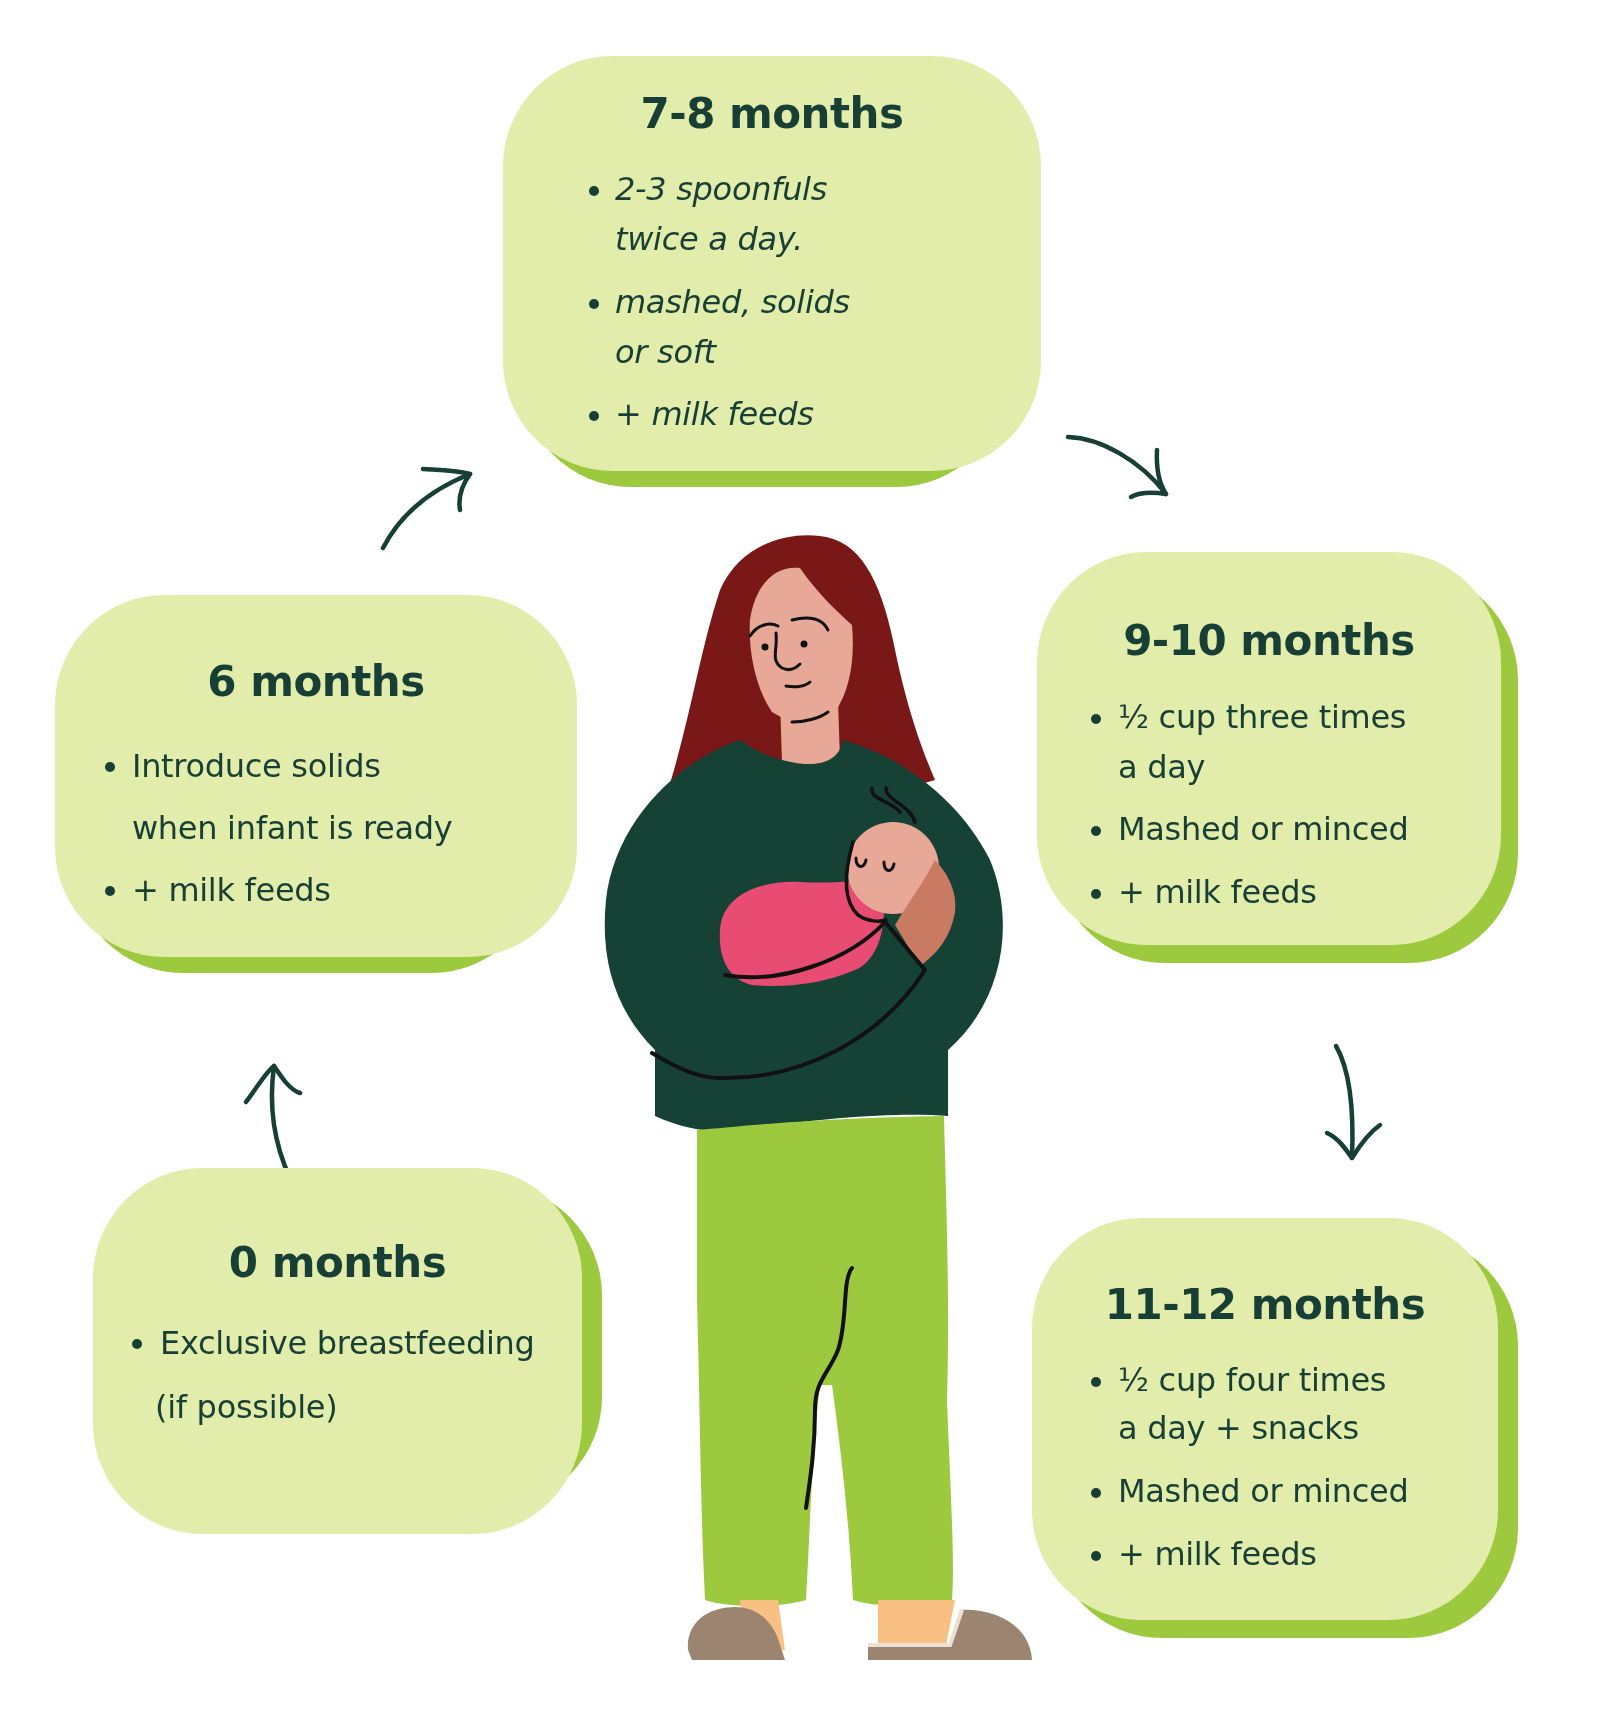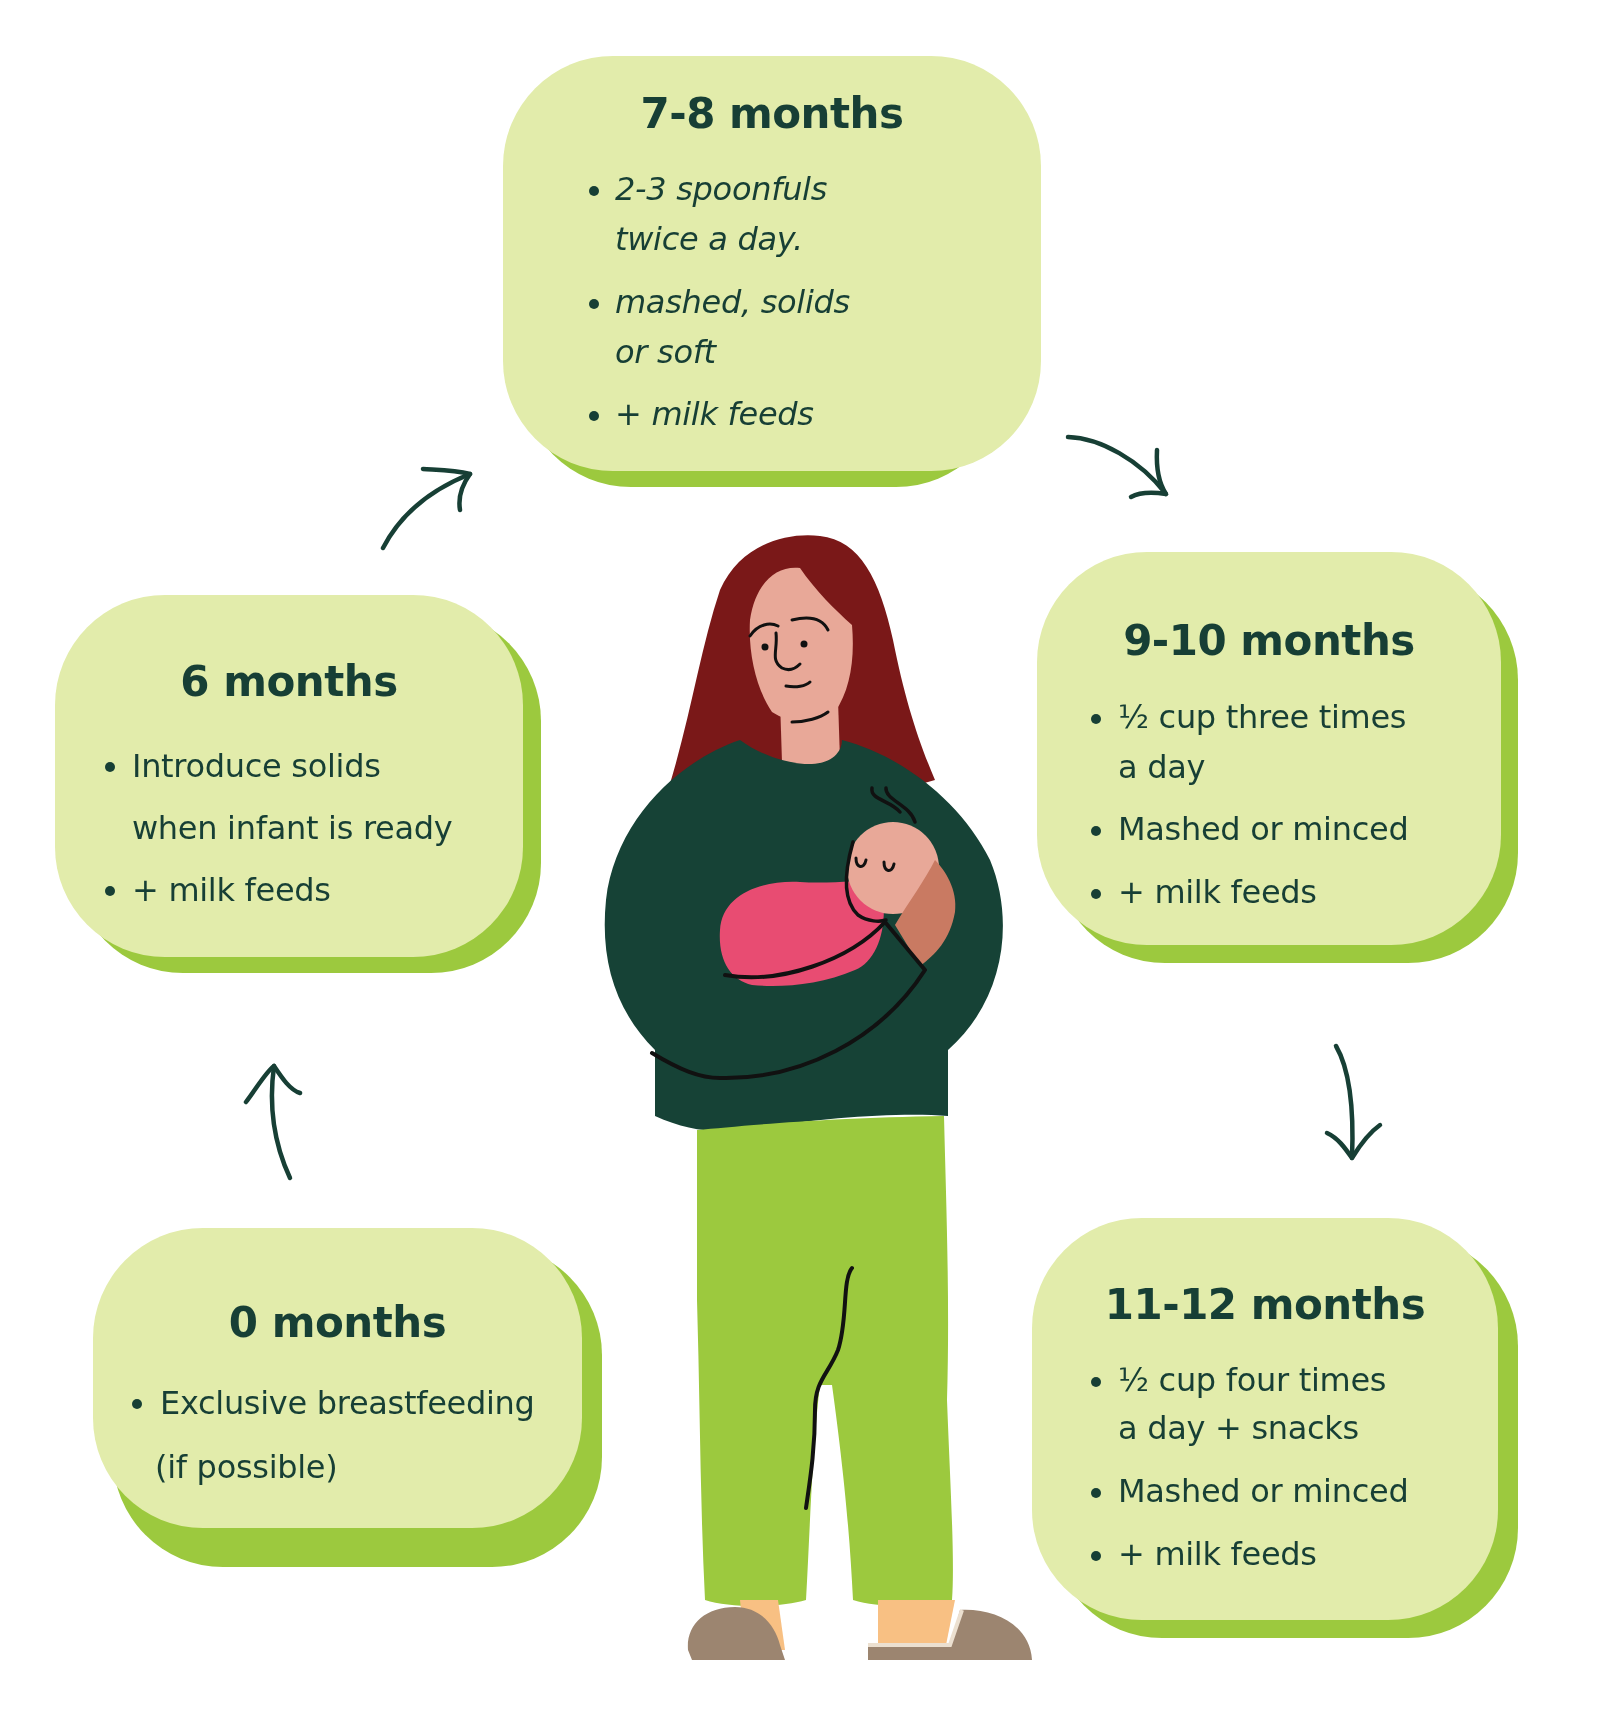--- a/index.html
+++ b/index.html
@@ -103,21 +103,21 @@
       <span class="line">mashed, solids</span>
       <span class="line">or soft</span>
     </li>
     <li style="line-height:50px; margin-top:12px;">
       <span class="dot" style="left:-26px; top:22px;"></span>
       <span class="line">+ milk feeds</span>
     </li>
   </ul>
 </div>
 
-<div class="card" style="left:55px; top:595px; width:468px; height:362px;">
+<div class="card" style="left:55px; top:595px; width:522px; height:362px;">
   <div class="shadow" style="left:18px; top:16px; width:468px; height:362px;"></div>
   <div class="face"></div>
   <div class="title" style="top:62px;">6 months</div>
   <ul style="left:77px; top:140px;">
     <li style="line-height:62px;">
       <span class="dot" style="left:-27px; top:27px;"></span>
       <span class="line">Introduce solids</span>
       <span class="line">when infant is ready</span>
     </li>
     <li style="line-height:62px;">
@@ -162,21 +162,21 @@
       <span class="dot" style="left:-27px; top:21px;"></span>
       <span class="line">Mashed or minced</span>
     </li>
     <li style="line-height:48px; margin-top:15px;">
       <span class="dot" style="left:-27px; top:21px;"></span>
       <span class="line">+ milk feeds</span>
     </li>
   </ul>
 </div>
 
-<div class="card" style="left:93px; top:1228px; width:489px; height:300px;">
+<div class="card" style="left:93px; top:1168px; width:489px; height:366px;">
   <div class="shadow" style="left:20px; top:17px; width:489px; height:322px;"></div>
   <div class="face"></div>
   <div class="title" style="top:70px;">0 months</div>
   <ul style="left:67px; top:143px;">
     <li style="line-height:64px;">
       <span class="dot" style="left:-28px; top:28px;"></span>
       <span class="line">Exclusive breastfeeding</span>
       <span class="line" style="margin-left:-5px;">(if possible)</span>
     </li>
   </ul>

